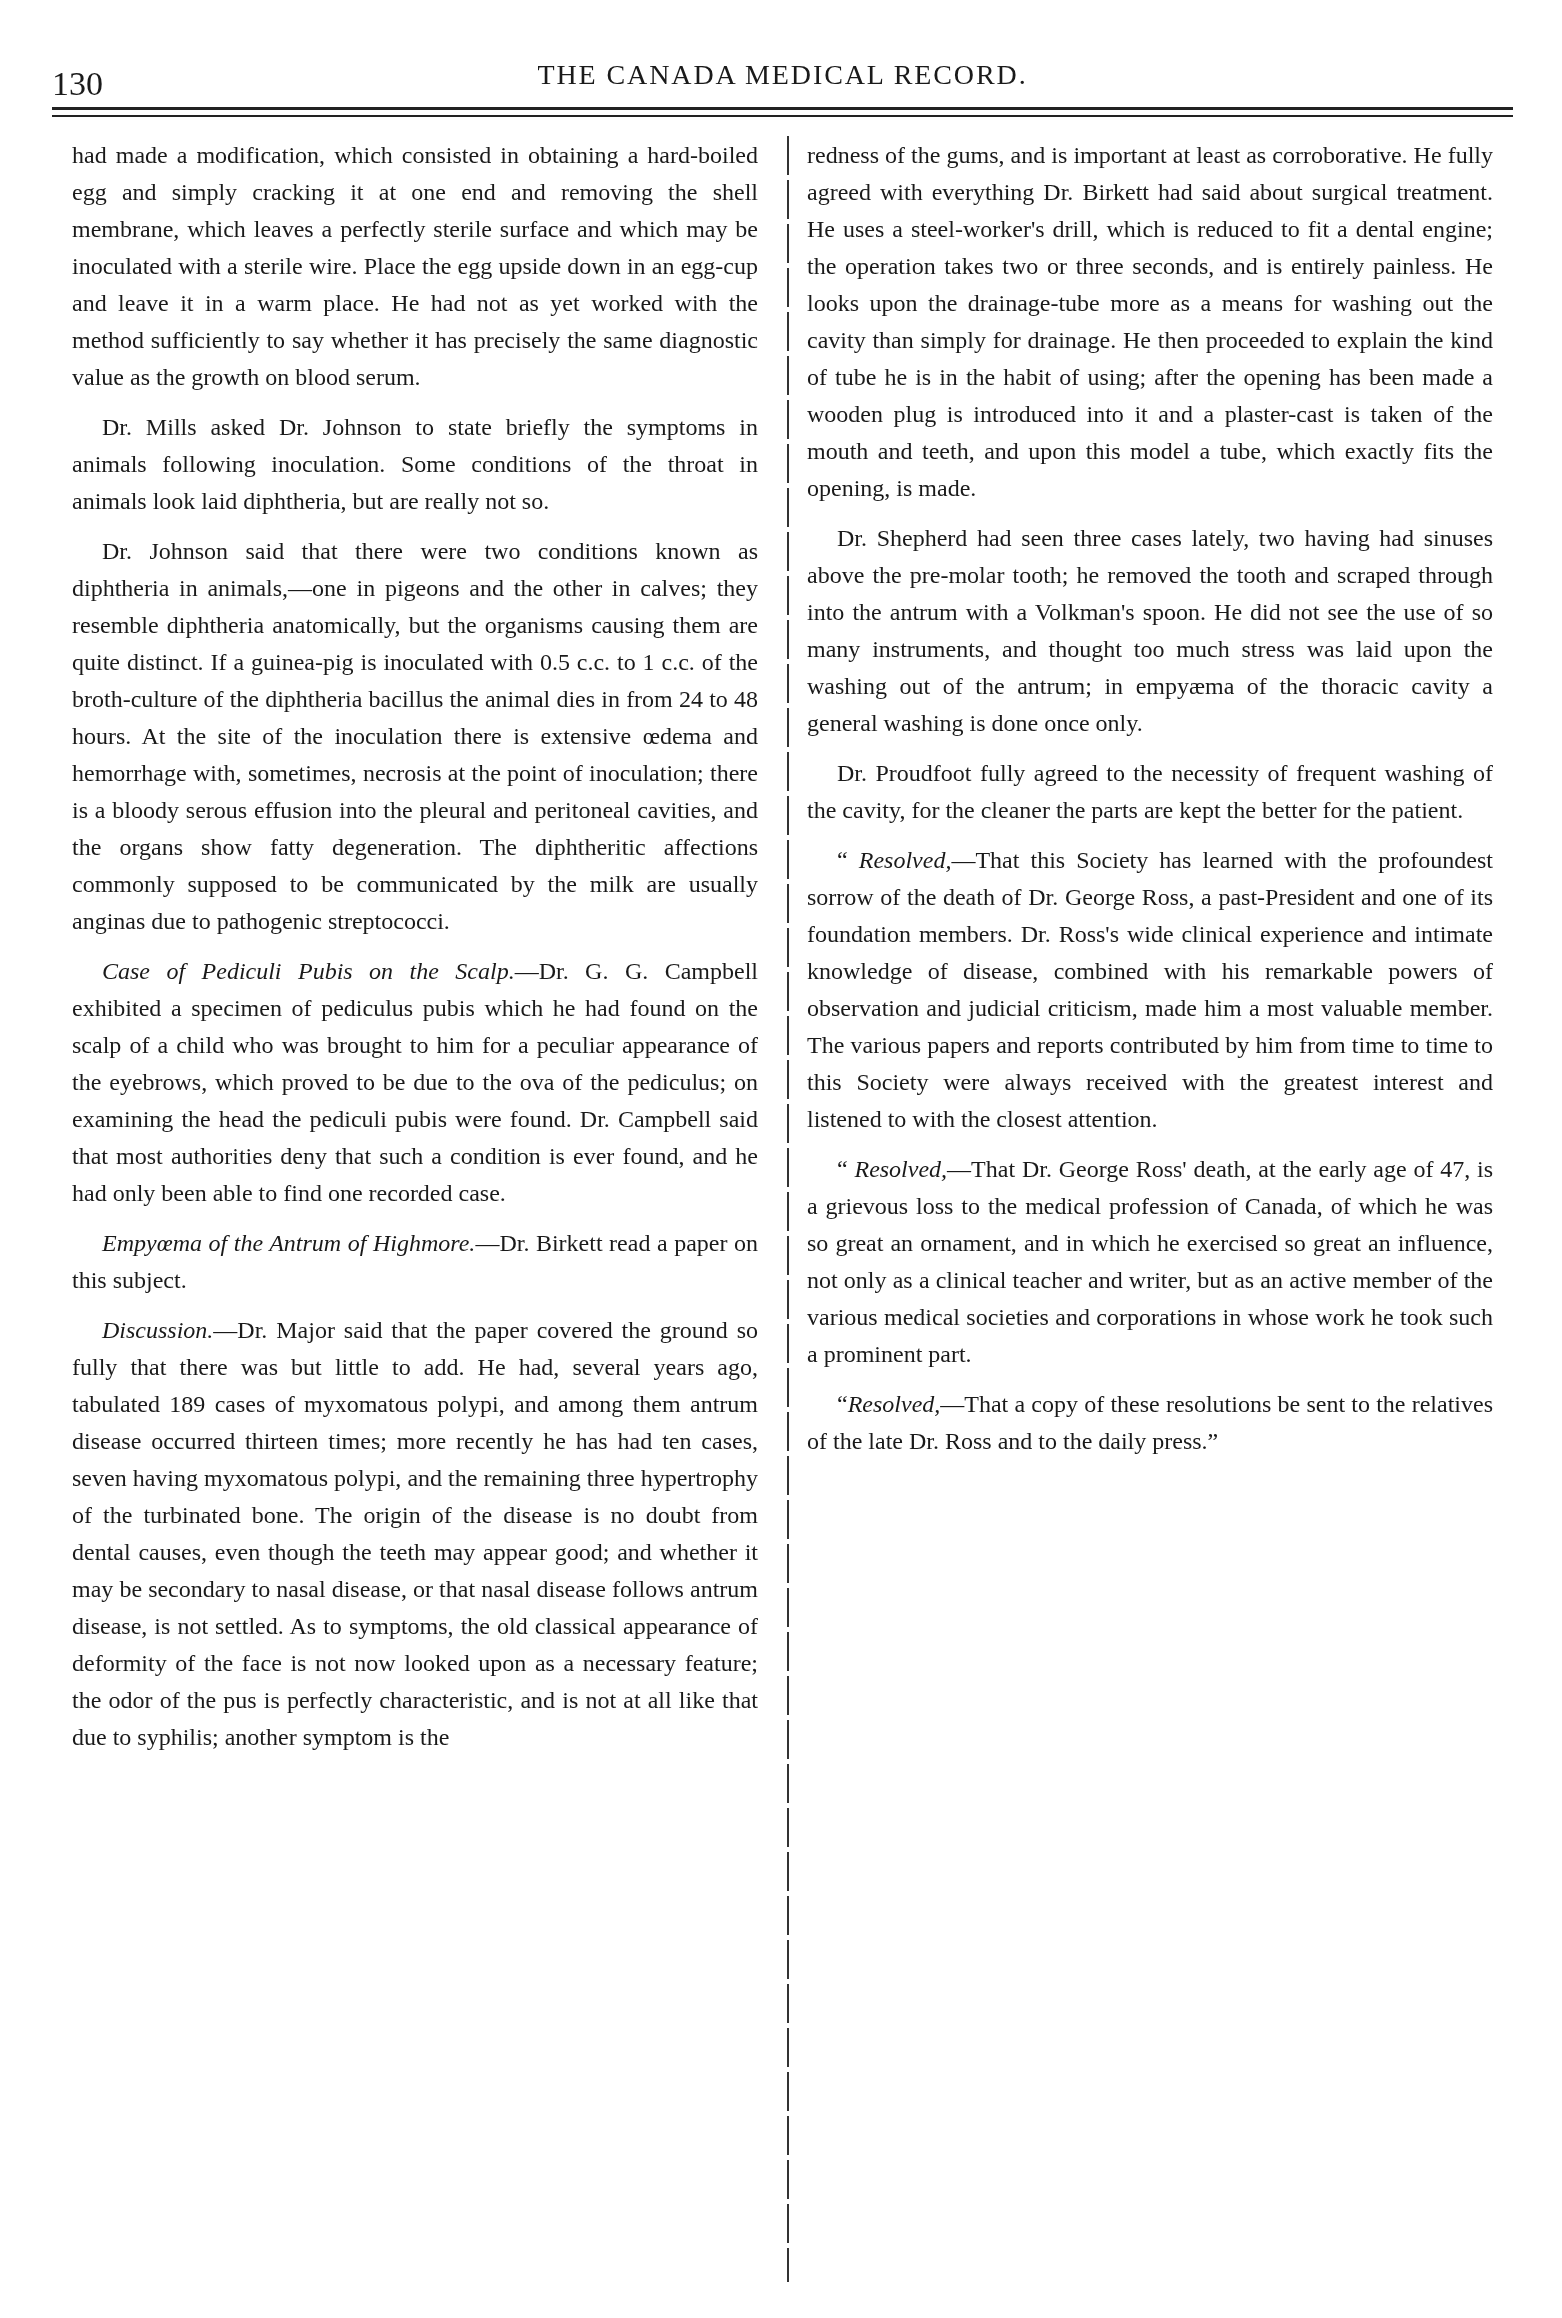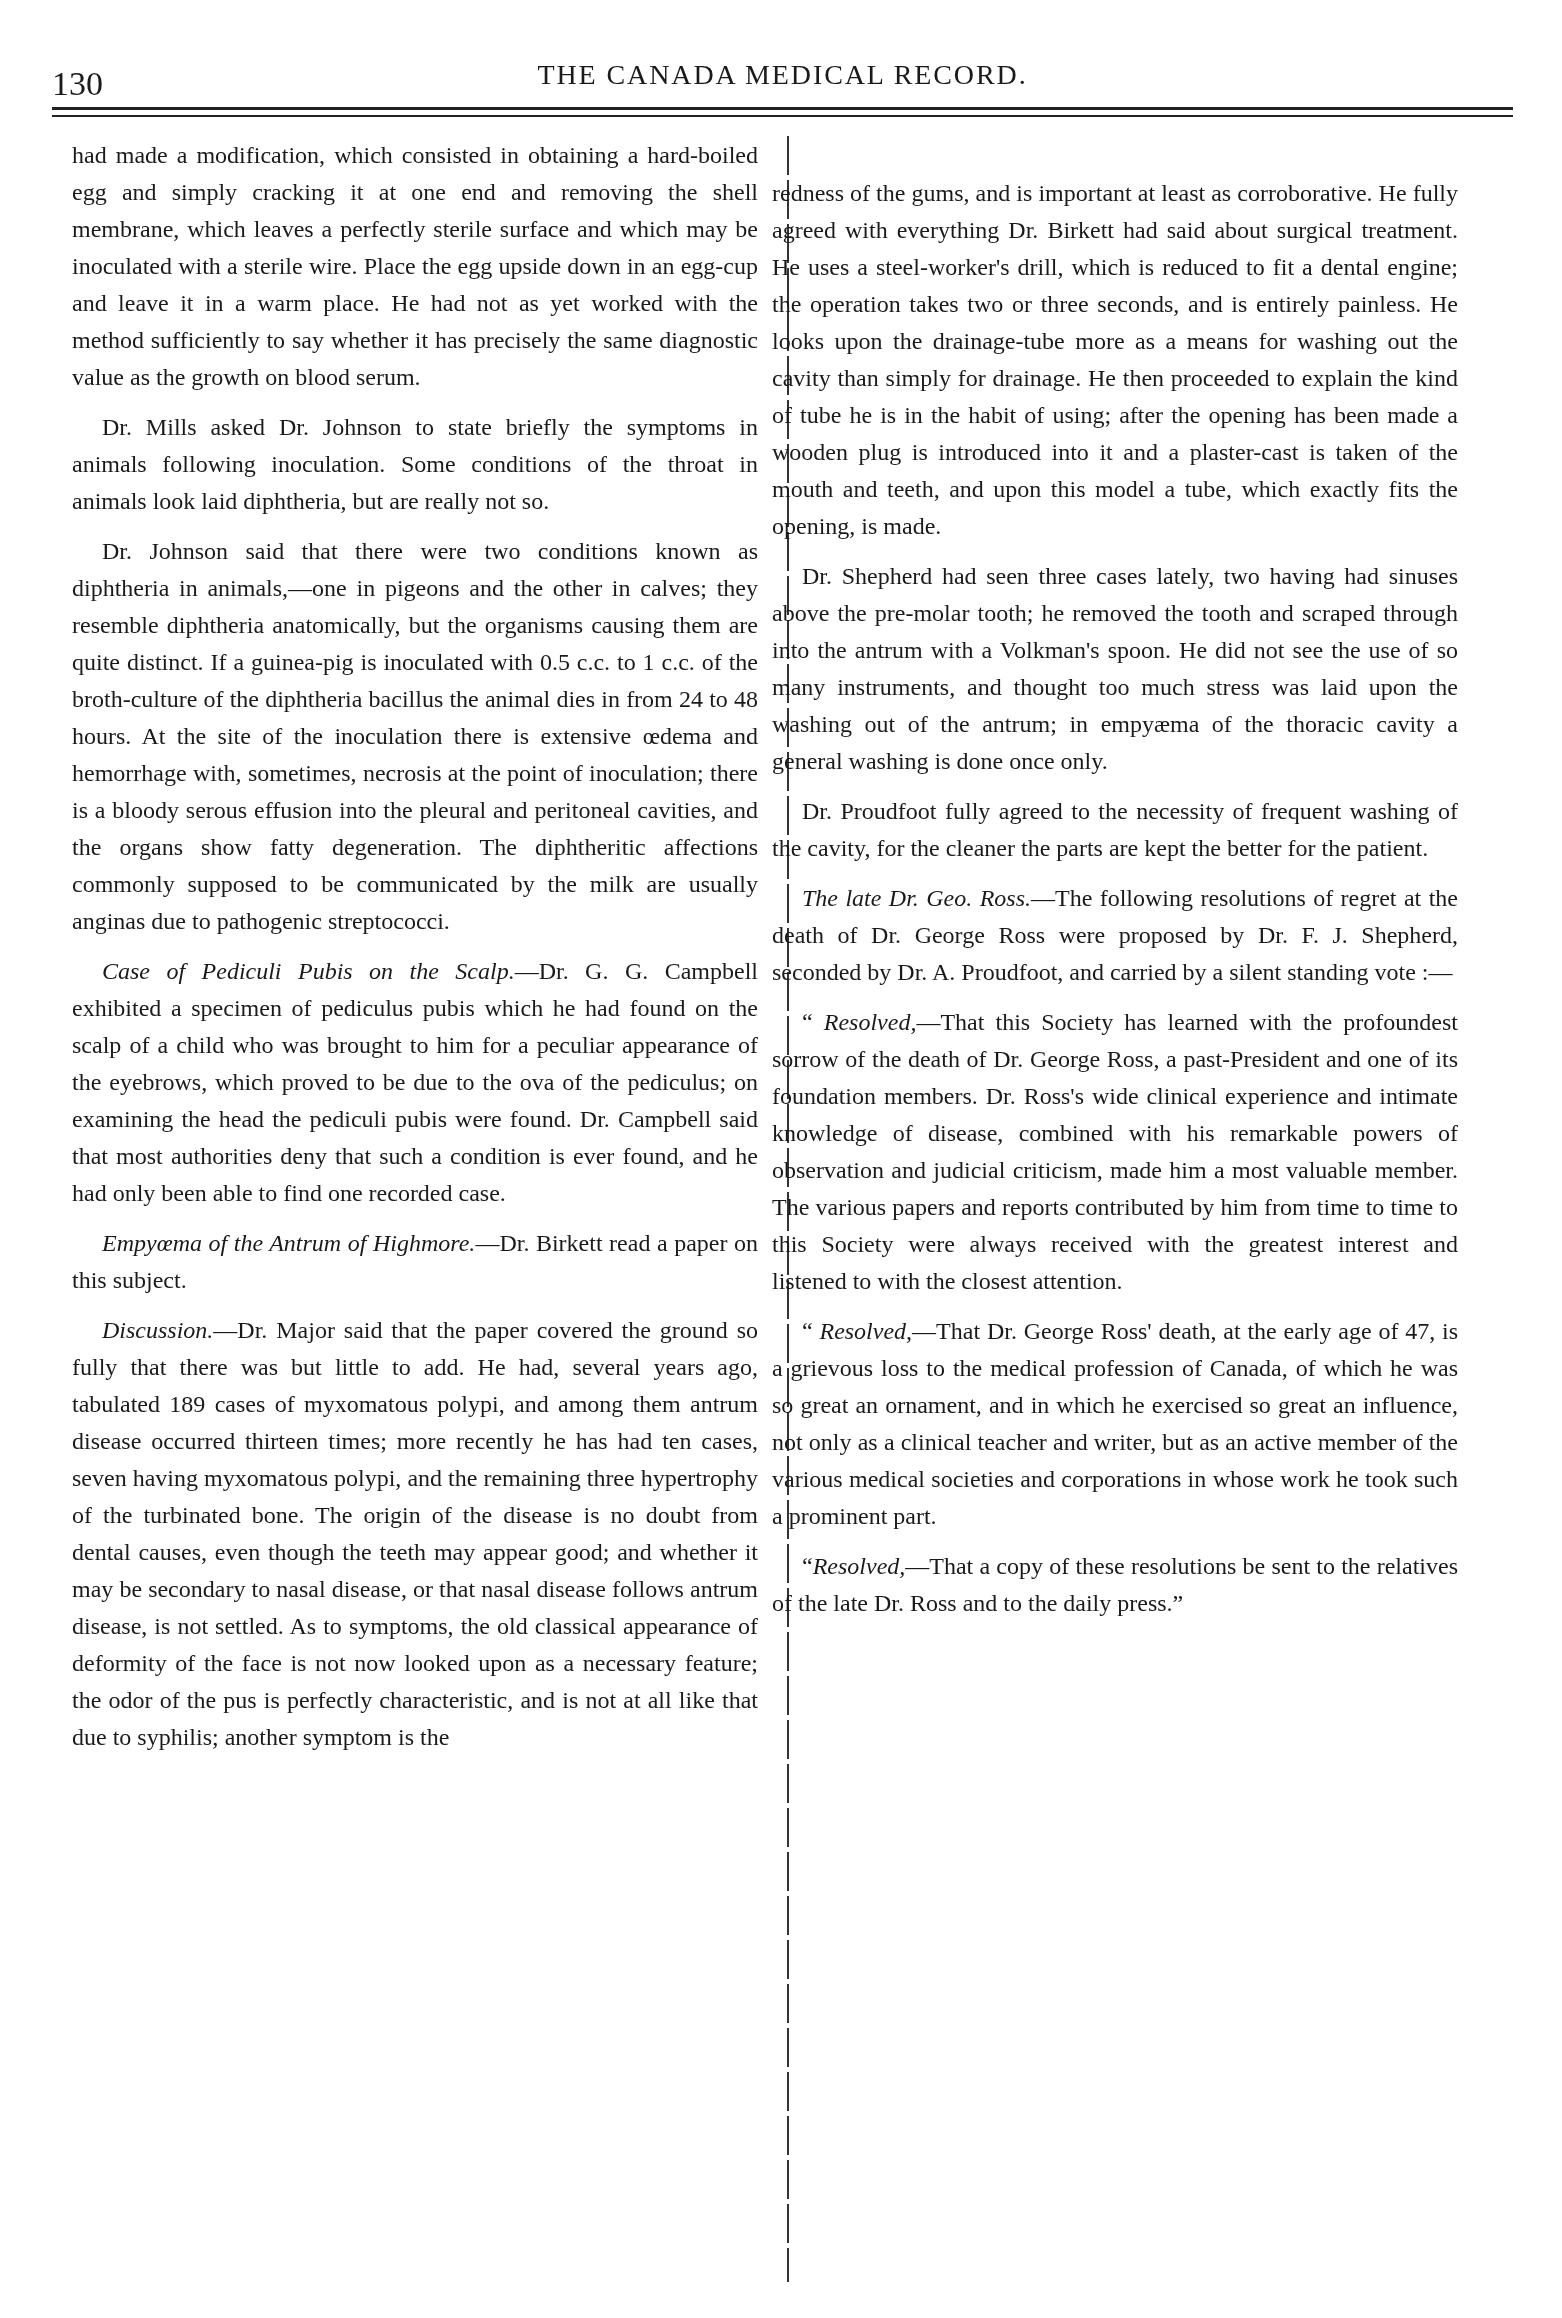--- a/index.html
+++ b/index.html
@@ -8,21 +8,21 @@
     .header { position: absolute; left: 52px; top: 52px; width: 1461px; height: 45px; }
     .page-num { position: absolute; left: 0; top: 13px; font-size: 34px; }
     .running-title { position: absolute; left: 0; right: 0; text-align: center; top: 6.5px;
       font-size: 28px; letter-spacing: 1.9px; }
     .rule { position: absolute; left: 52px; width: 1461px; height: 2.6px; background: #222; }
     .rule.r1 { top: 107px; }
     .rule.r2 { top: 115px; height: 1.9px; }
     .col { position: absolute; top: 137px; width: 686px; font-size: 24px; line-height: 37px;
       text-align: justify; hyphens: manual; }
     .col.left { left: 72px; }
-    .col.right { left: 772px; margin-top: 38px; }
+    .col.right { left: 807px; }
     .divider { position: absolute; left: 787px; top: 136px; width: 1.9px; height: 2146px;
       background: repeating-linear-gradient(#333 0 39px, transparent 39px 44px); }
     p { margin: 0 0 13px 0; text-indent: 30px; }
     p.cont { text-indent: 0; }
     em { font-style: italic; }
   </style>
 </head>
 <body>
 
 <div class="header">
@@ -40,18 +40,17 @@
   <p><em>Empyœma of the Antrum of Highmore.</em><span>—Dr. Birkett read a paper on this subject.</span></p>
   <p><em>Discussion.</em><span>—Dr. Major said that the paper covered the ground so fully that there was but little to add. He had, several years ago, tabulated 189 cases of myxomatous polypi, and among them antrum disease occurred thirteen times; more recently he has had ten cases, seven having myxomatous polypi, and the remaining three hypertrophy of the turbinated bone. The origin of the disease is no doubt from dental causes, even though the teeth may appear good; and whether it may be secondary to nasal disease, or that nasal disease follows antrum disease, is not settled. As to symptoms, the old classical appearance of deformity of the face is not now looked upon as a necessary feature; the odor of the pus is perfectly characteristic, and is not at all like that due to syphilis; another symptom is the</span></p>
 </div>
 
 <div class="divider"></div>
 
 <div class="col right">
   <p class="cont">redness of the gums, and is important at least as corroborative. He fully agreed with everything Dr. Birkett had said about surgical treatment. He uses a steel-worker's drill, which is reduced to fit a dental engine; the operation takes two or three seconds, and is entirely painless. He looks upon the drainage-tube more as a means for washing out the cavity than simply for drainage. He then proceeded to explain the kind of tube he is in the habit of using; after the opening has been made a wooden plug is introduced into it and a plaster-cast is taken of the mouth and teeth, and upon this model a tube, which exactly fits the opening, is made.</p>
   <p>Dr. Shepherd had seen three cases lately, two having had sinuses above the pre-molar tooth; he removed the tooth and scraped through into the antrum with a Volkman's spoon. He did not see the use of so many instruments, and thought too much stress was laid upon the washing out of the antrum; in empyæma of the thoracic cavity a general washing is done once only.</p>
   <p>Dr. Proudfoot fully agreed to the necessity of frequent washing of the cavity, for the cleaner the parts are kept the better for the patient.</p>
-  <p><em>The late Dr. Geo. Ross.</em><span>—The following resolutions of regret at the death of Dr. George Ross were proposed by Dr. F. J. Shepherd, seconded by Dr. A. Proudfoot, and carried by a silent standing vote :—</span></p>
   <p><span>“</span> <em>Resolved,</em><span>—That this Society has learned with the profoundest sorrow of the death of Dr. George Ross, a past-President and one of its foundation members. Dr. Ross's wide clinical experience and intimate knowledge of disease, combined with his remarkable powers of observation and judicial criticism, made him a most valuable member. The various papers and reports contributed by him from time to time to this Society were always received with the greatest interest and listened to with the closest attention.</span></p>
   <p><span>“</span> <em>Resolved,</em><span>—That Dr. George Ross' death, at the early age of 47, is a grievous loss to the medical profession of Canada, of which he was so great an ornament, and in which he exercised so great an influence, not only as a clinical teacher and writer, but as an active member of the various medical societies and corporations in whose work he took such a prominent part.</span></p>
   <p><span>“</span><em>Resolved,</em><span>—That a copy of these resolutions be sent to the relatives of the late Dr. Ross and to the daily press.”</span></p>
 </div>
 
 
 </body></html>

